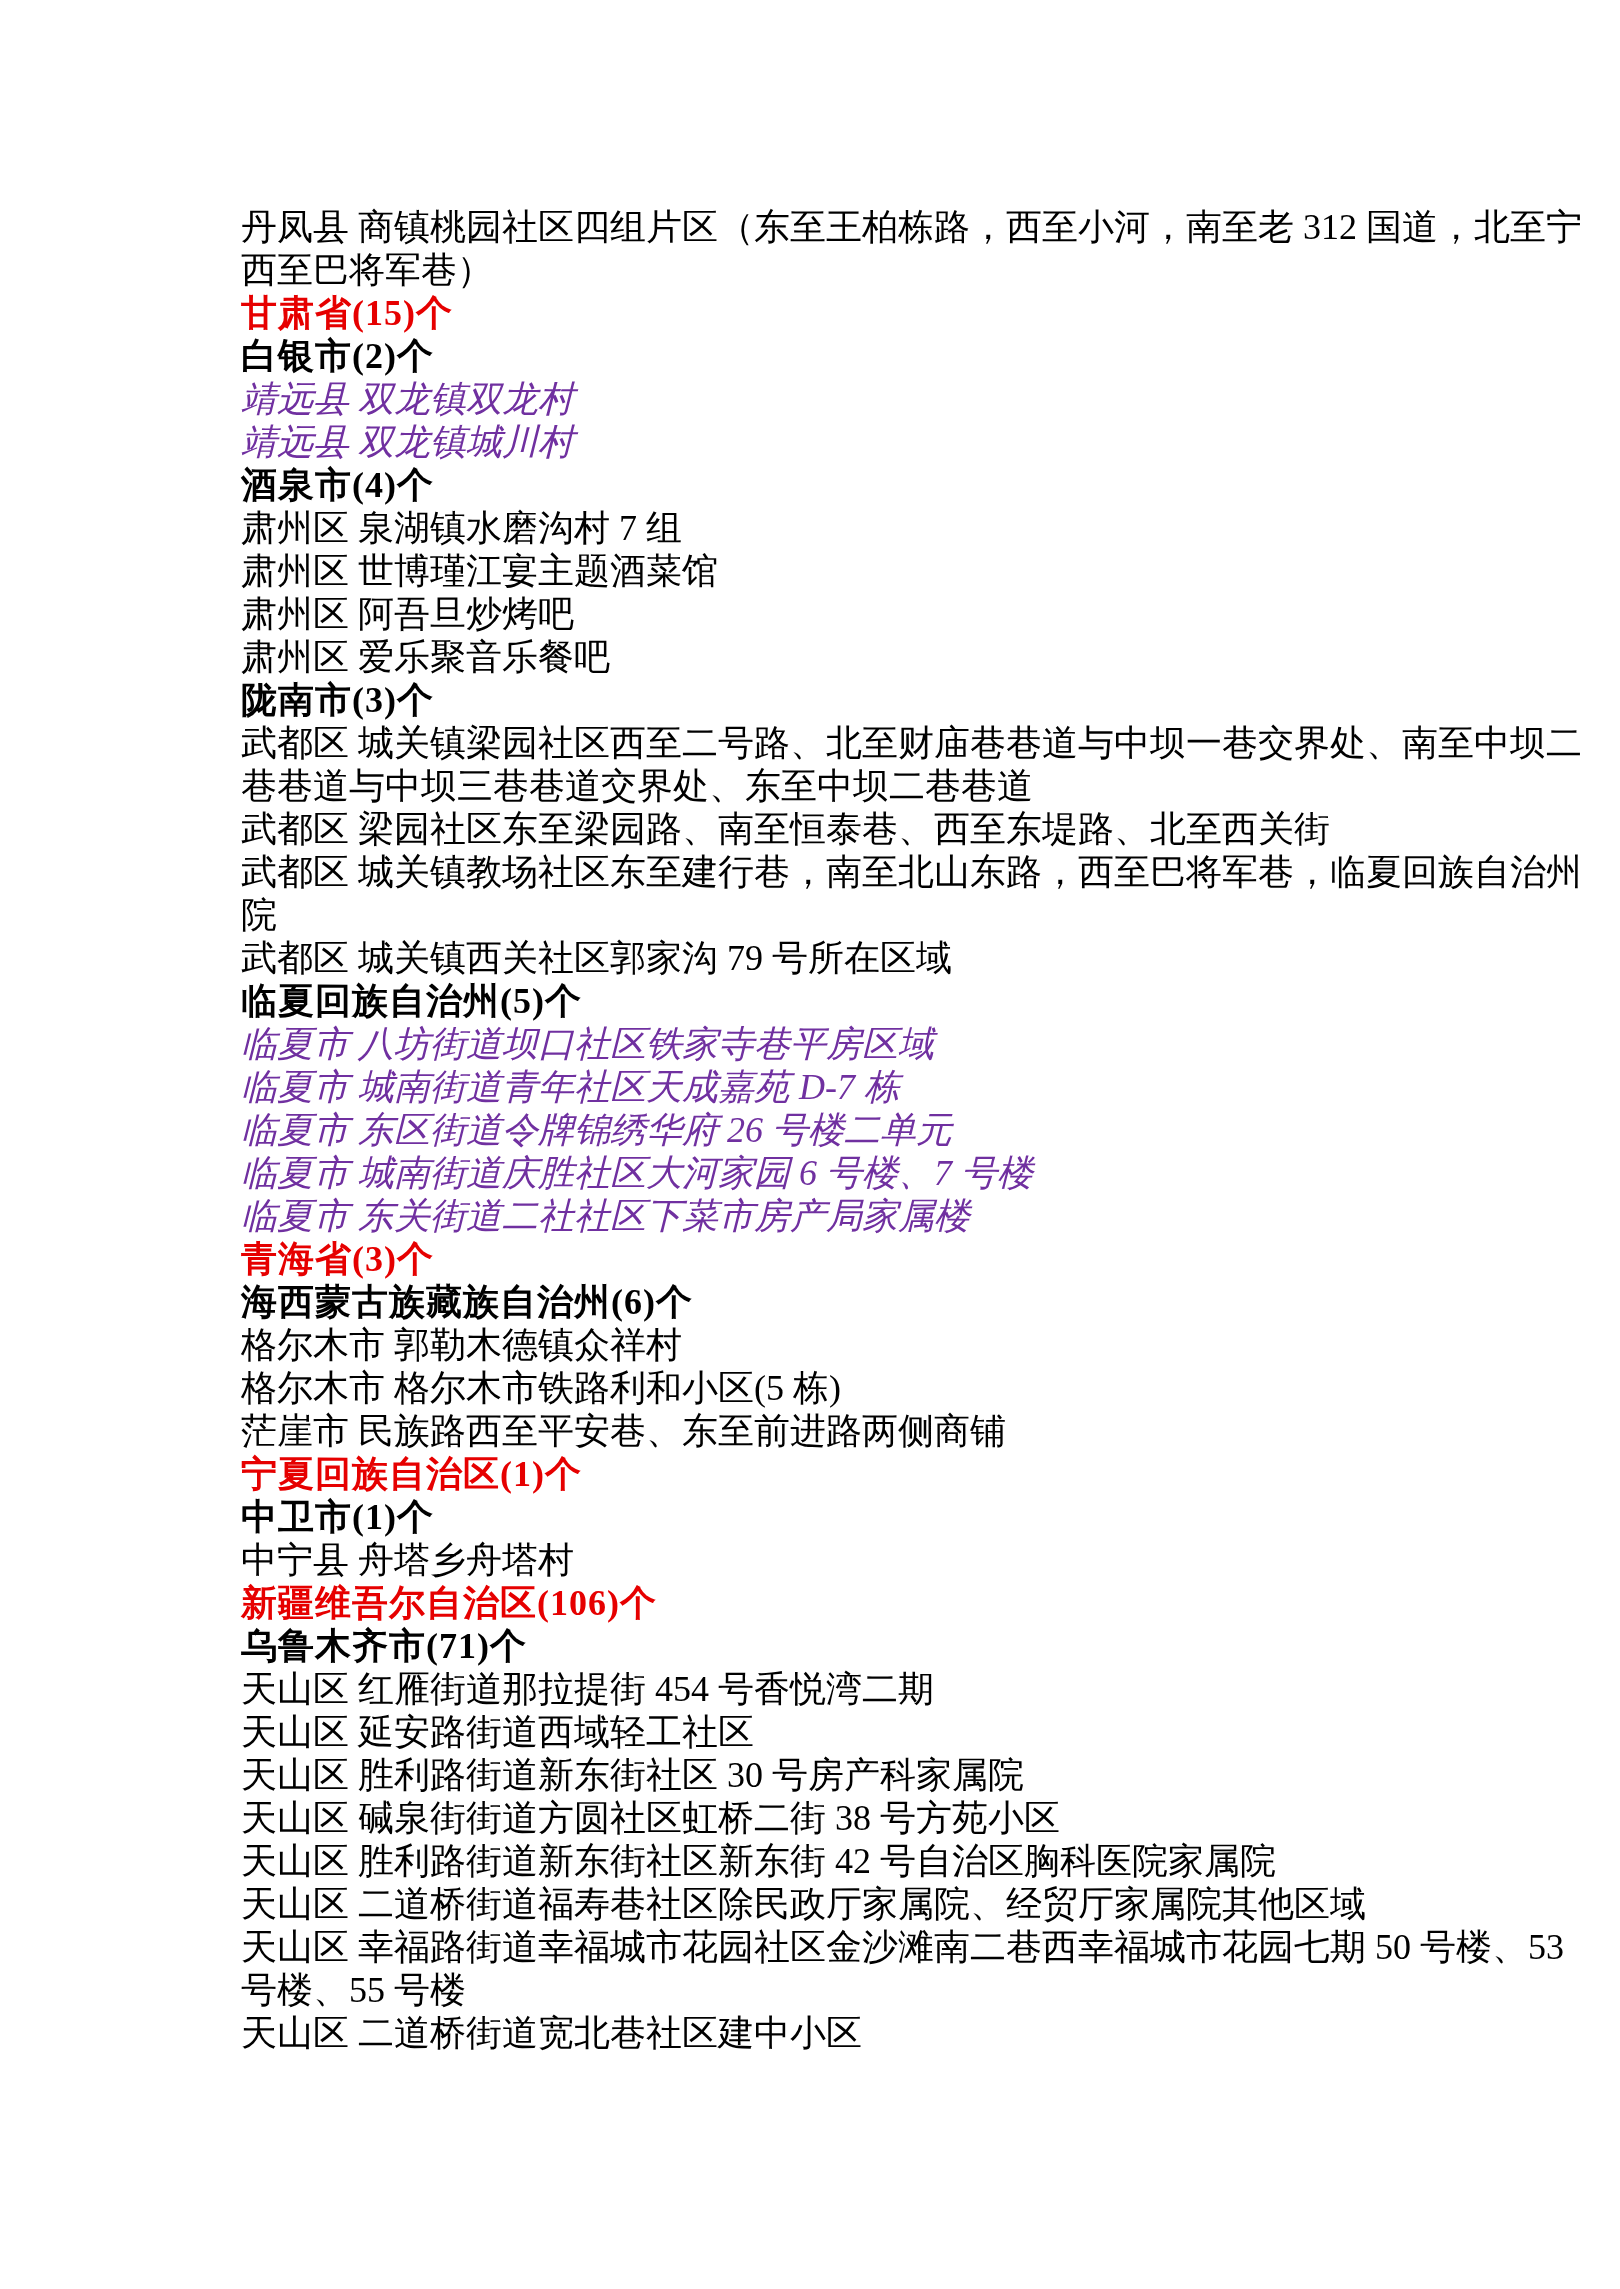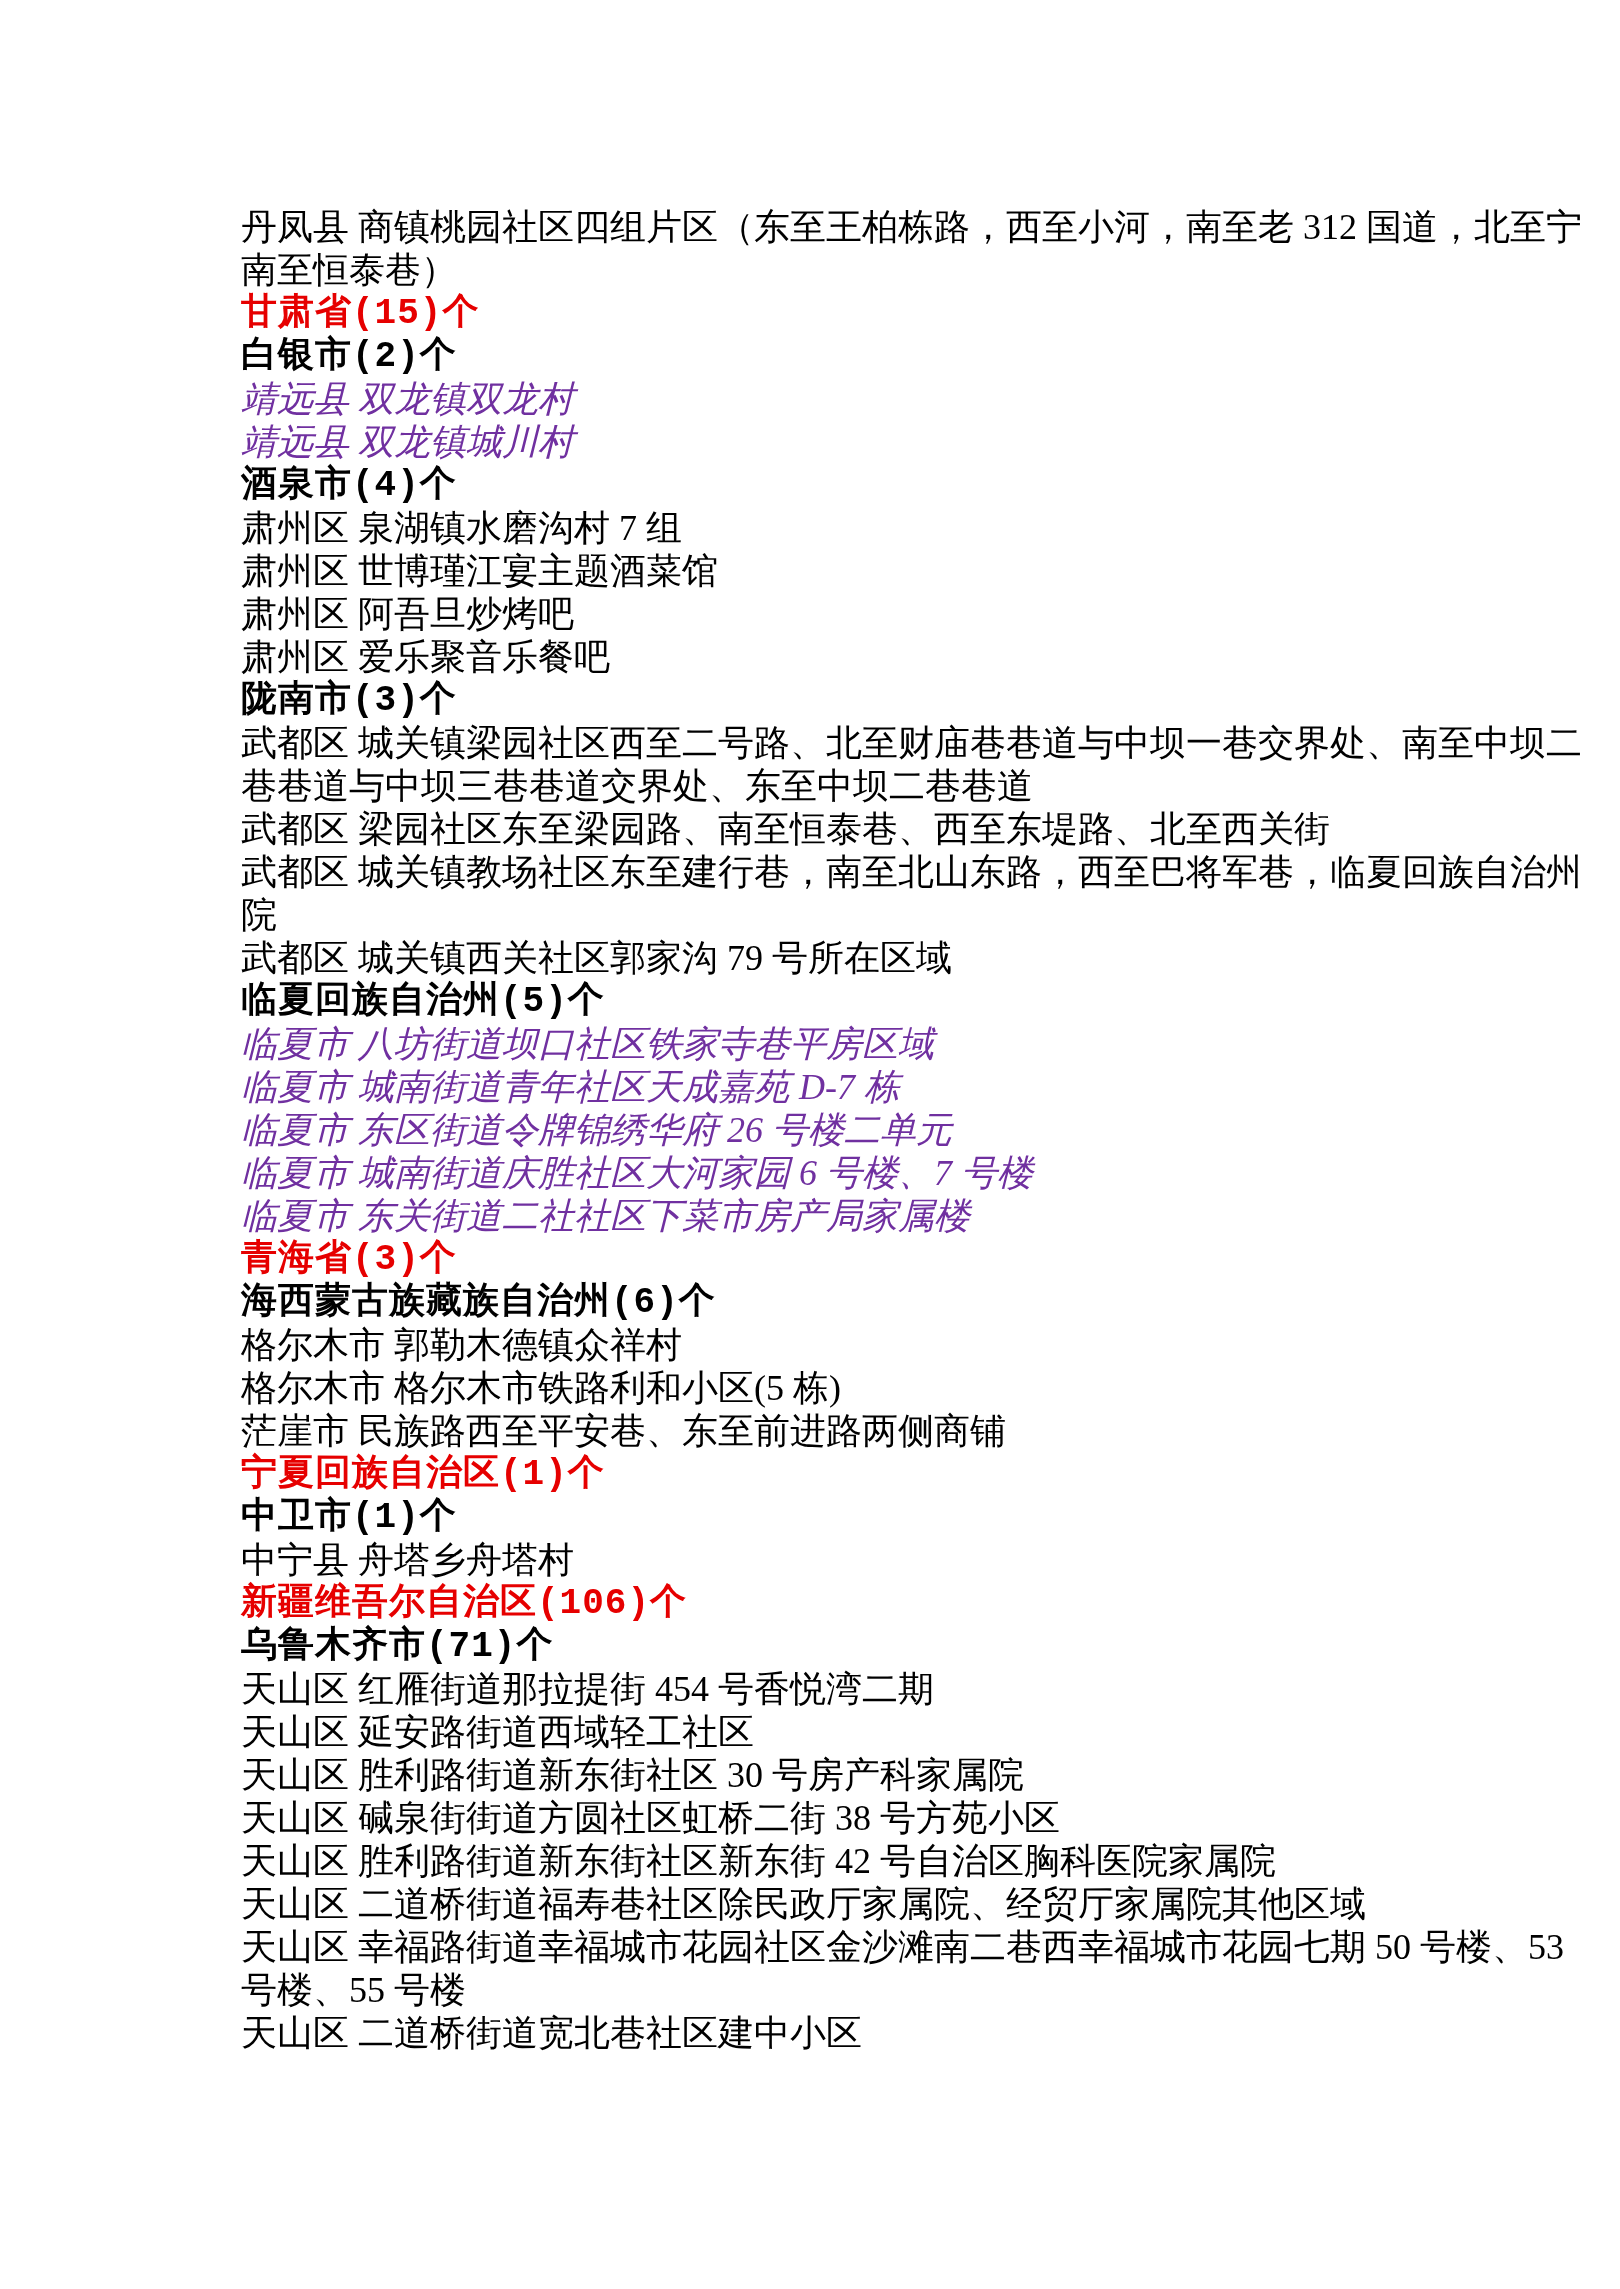--- a/index.html
+++ b/index.html
@@ -27,31 +27,31 @@
   }
   .line {
     white-space: nowrap;
     height: 43px;
   }
   .c-black { color: #000000; }
   .c-red   { color: #e60000; }
   .c-purple{ color: #7030a0; font-style: italic; }
   .bold {
     font-weight: bold;
-    font-family: Liberation Mono, monospace;
+    font-family: Liberation Serif, serif;
     letter-spacing: 1px;
   }
 </style>
 </head>
 <body>
 
 <div class="page">
   <div class="content">
       <div class="line c-black">丹凤县 商镇桃园社区四组片区（东至王柏栋路，西至小河，南至老 312 国道，北至宁</div>
-      <div class="line c-black">南至恒泰巷）</div>
+      <div class="line c-black">西至巴将军巷）</div>
       <div class="line c-red bold">甘肃省(15)个</div>
       <div class="line c-black bold">白银市(2)个</div>
       <div class="line c-purple">靖远县 双龙镇双龙村</div>
       <div class="line c-purple">靖远县 双龙镇城川村</div>
       <div class="line c-black bold">酒泉市(4)个</div>
       <div class="line c-black">肃州区 泉湖镇水磨沟村 7 组</div>
       <div class="line c-black">肃州区 世博瑾江宴主题酒菜馆</div>
       <div class="line c-black">肃州区 阿吾旦炒烤吧</div>
       <div class="line c-black">肃州区 爱乐聚音乐餐吧</div>
       <div class="line c-black bold">陇南市(3)个</div>

